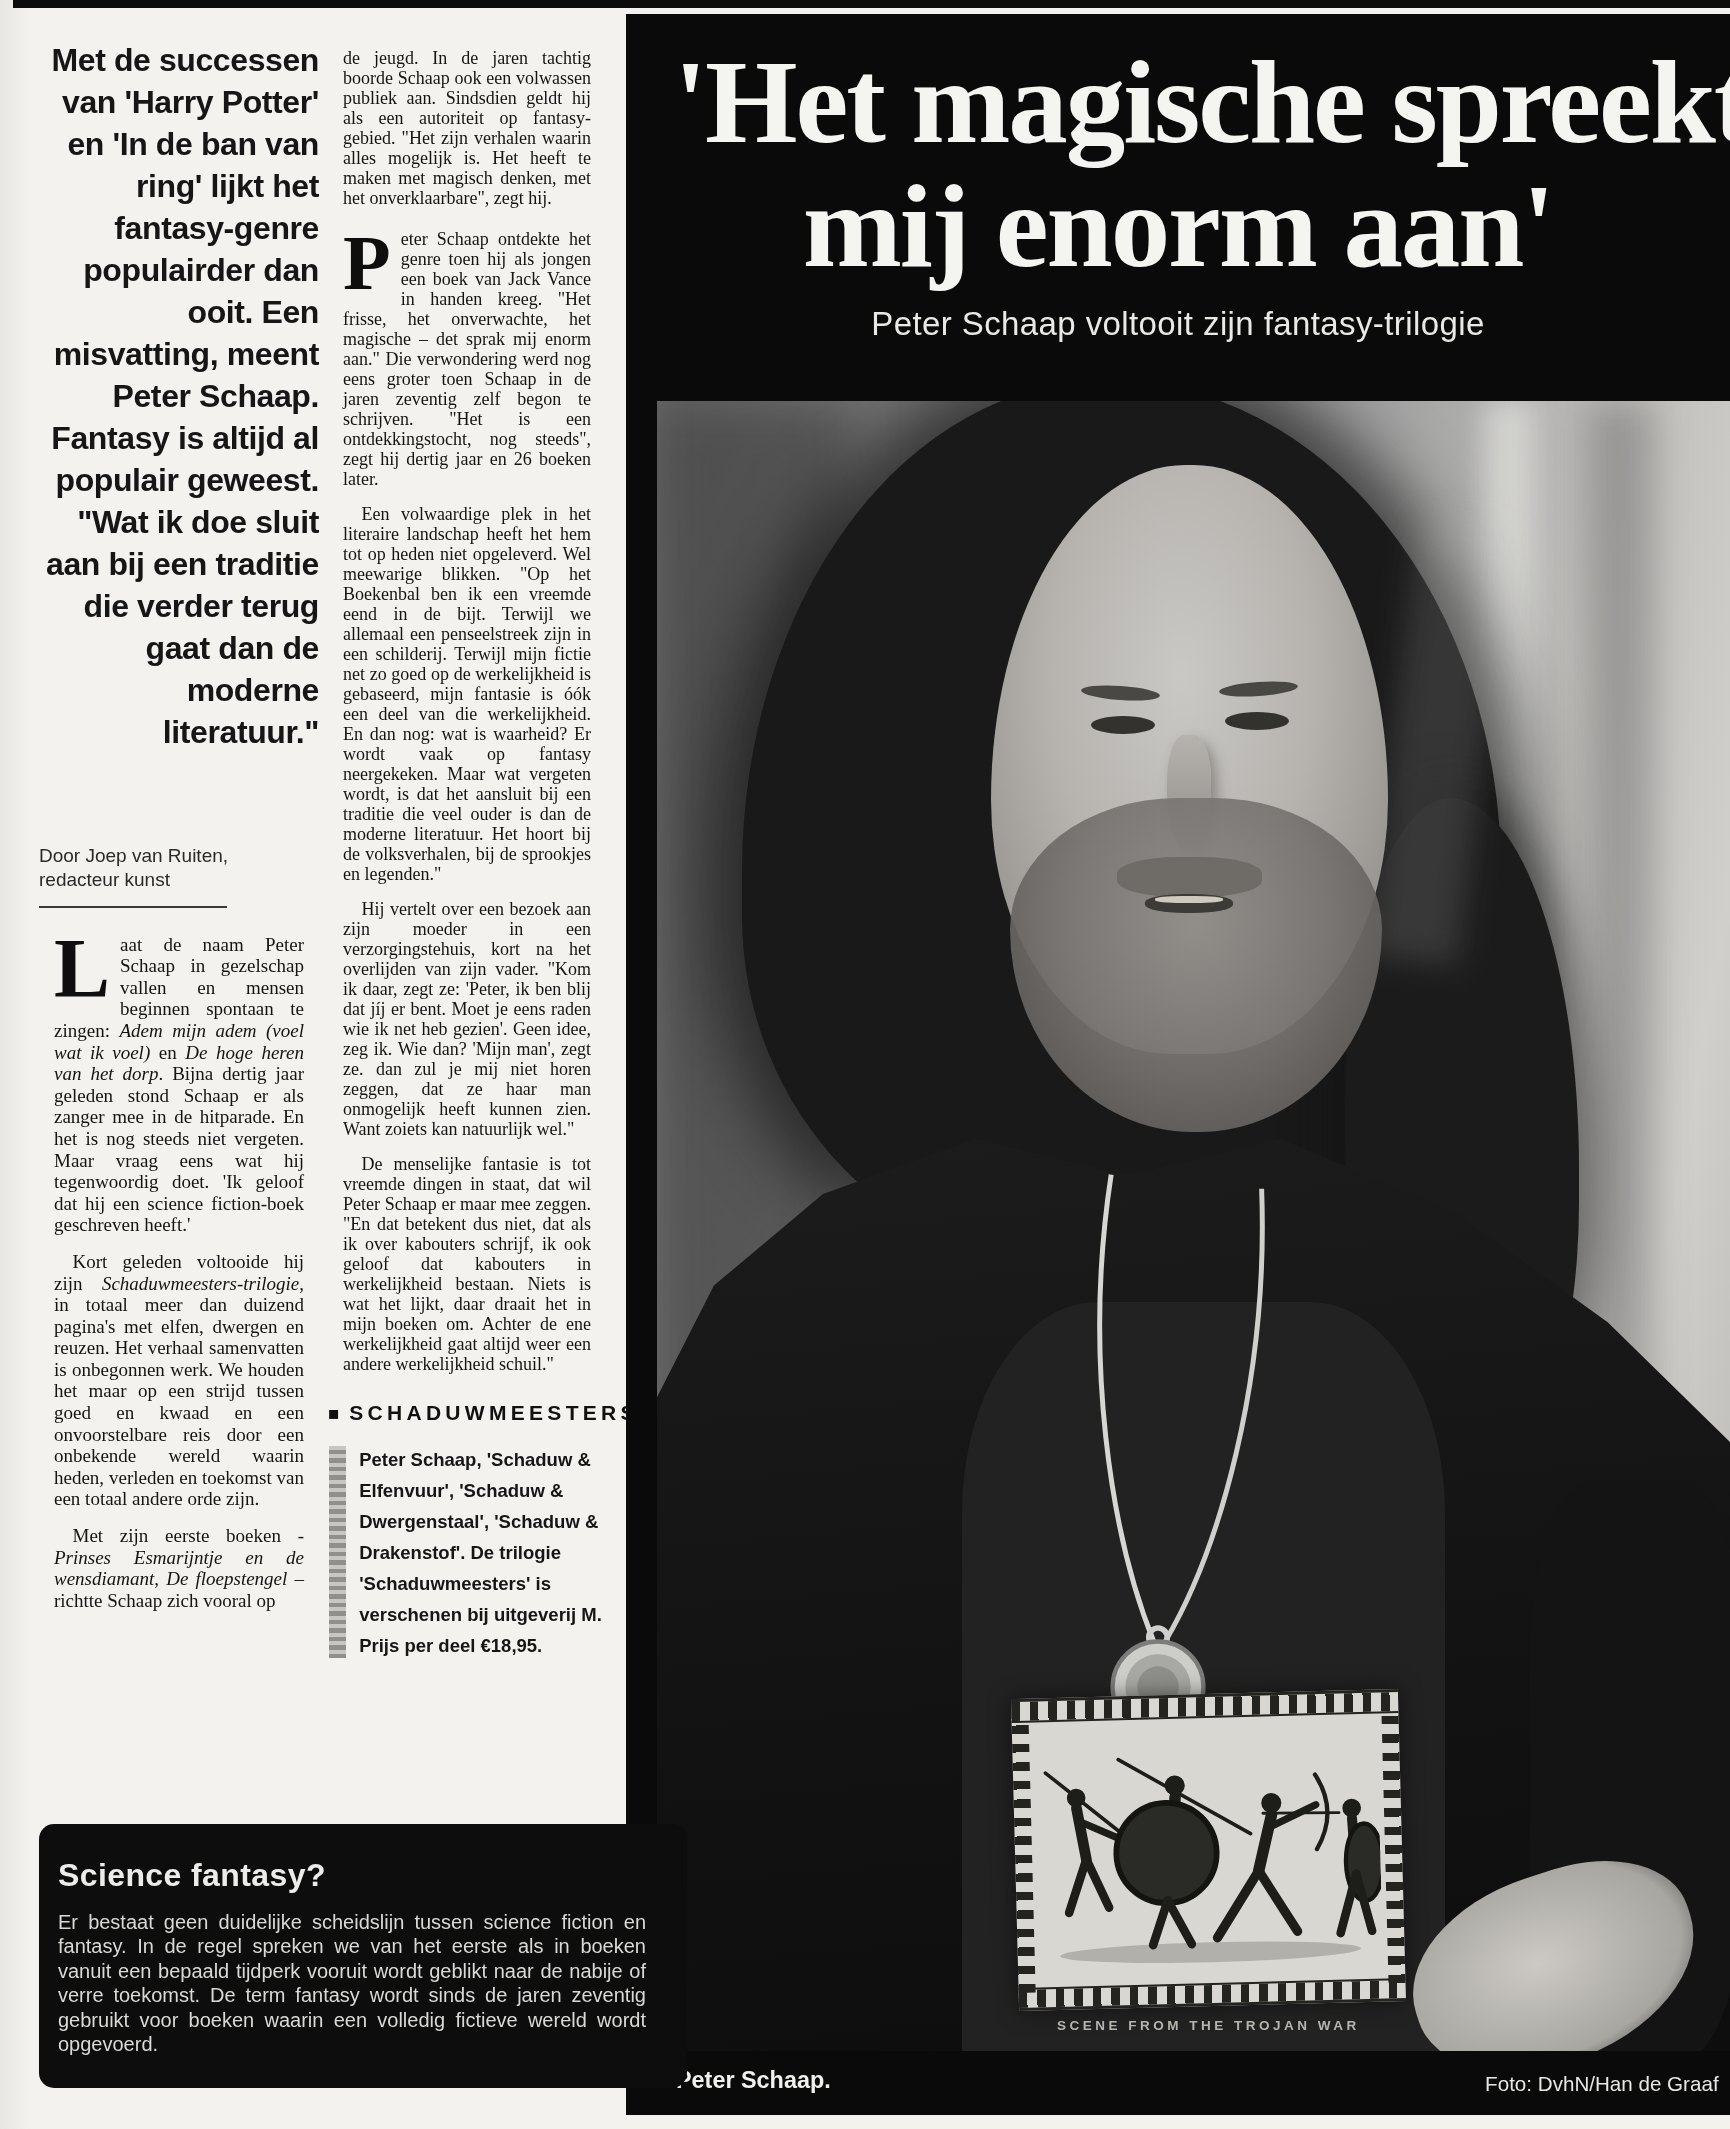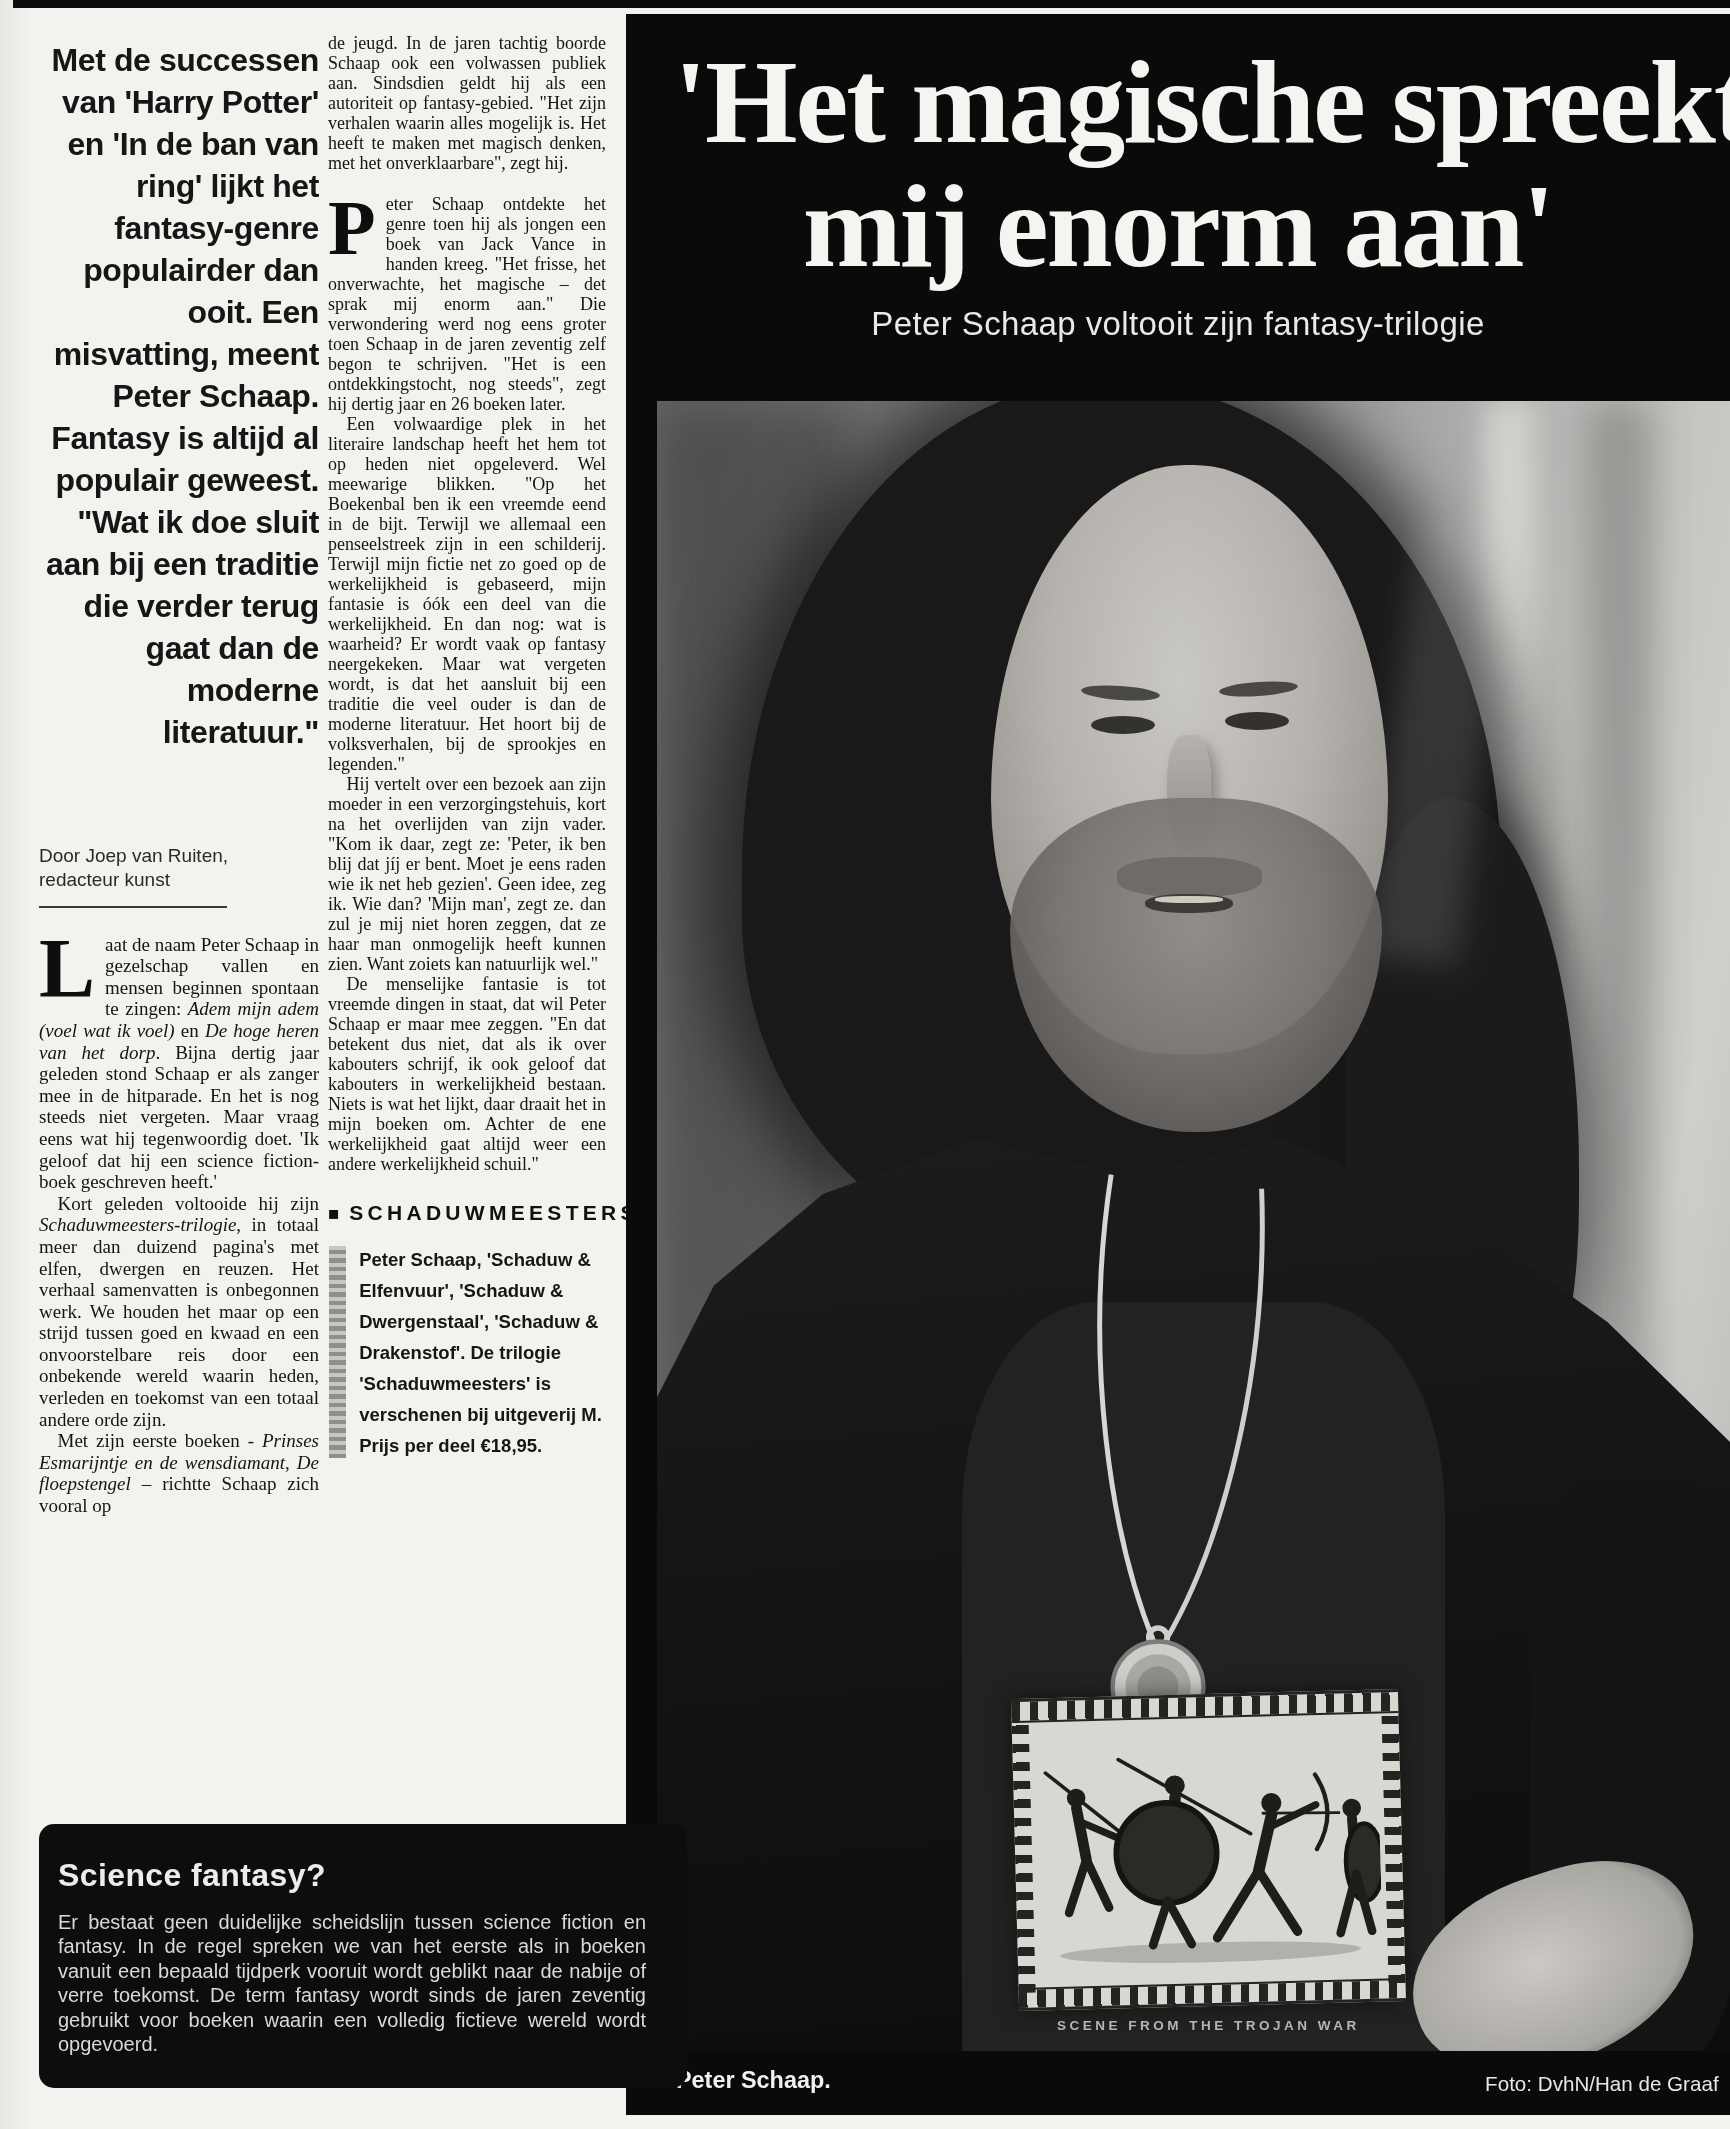--- a/index.html
+++ b/index.html
@@ -6,21 +6,21 @@
   body{background:#d8d7d3;font-family:"Liberation Sans",sans-serif;}
   .page{position:relative;width:1730px;height:2129px;background:linear-gradient(90deg,#e7e6e2 0,#f3f2ee 32px,#f3f2ee 100%);overflow:hidden;color:#1d1d1d;}
   .topbar{position:absolute;left:12.8px;top:0;width:1718px;height:7.8px;background:#0c0c0c;}
 
   
   .col1{position:absolute;left:39px;top:39px;width:280px;}
   .intro{font-family:"Liberation Sans",sans-serif;font-weight:bold;font-size:32px;line-height:42px;text-align:right;letter-spacing:-0.4px;color:#161616;}
   .byline{margin-top:91px;font-size:19px;line-height:24px;color:#2a2a2a;}
   .byline-rule{width:188px;border:0;border-top:2.1px solid #3a3a3a;margin:14px 0 25.6px 0;}
   .bodytext{font-family:"Liberation Serif",serif;font-size:19px;line-height:21.6px;text-align:justify;color:#141414;}
-  .bodytext p{margin:0;}
+  .bodytext p{margin:15px;}
   .bodytext p.ind{text-indent:18.5px;}
   .dropcap{float:left;font-family:"Liberation Serif",serif;font-weight:bold;font-size:84px;line-height:65px;padding:2.8px 10px 0 0;color:#0e0e0e;}
   .dropcap.p{font-size:78px;line-height:62px;}
   .faded-first::first-line{color:#787876;}
   .col2{position:absolute;left:328px;top:33px;width:278px;}
   .col2 .bodytext{font-size:18px;line-height:20px;}
   .gap-before{margin-top:21px !important;}
 
   
   .infobox{margin-top:27px;font-family:"Liberation Sans",sans-serif;}

